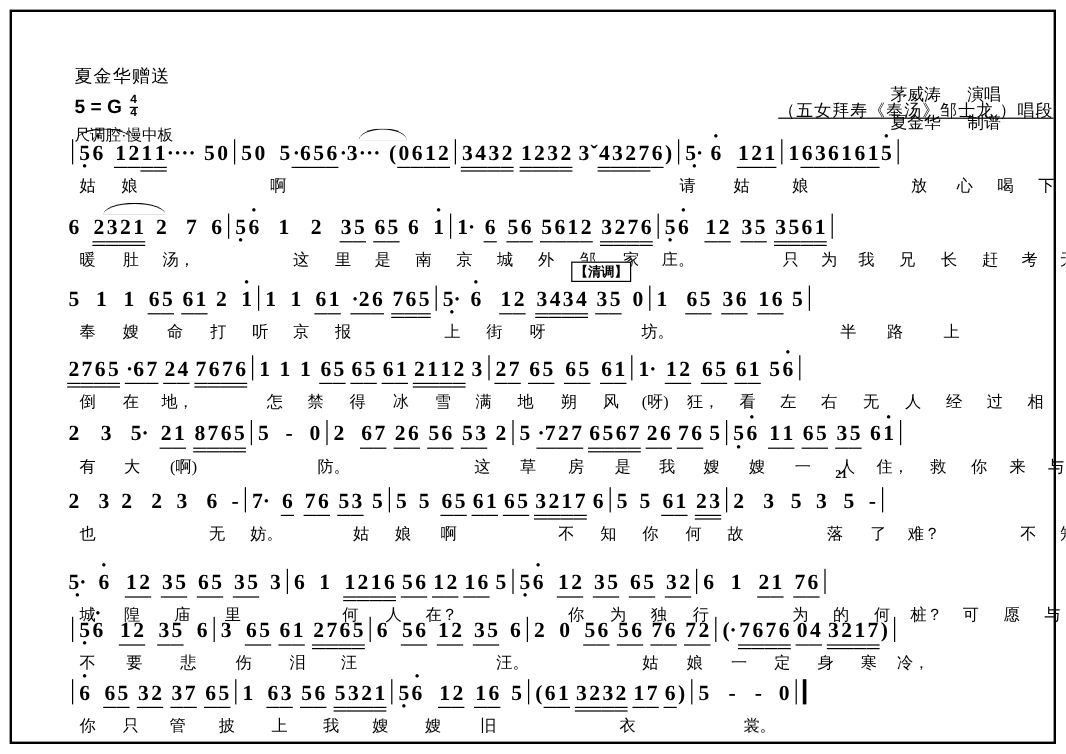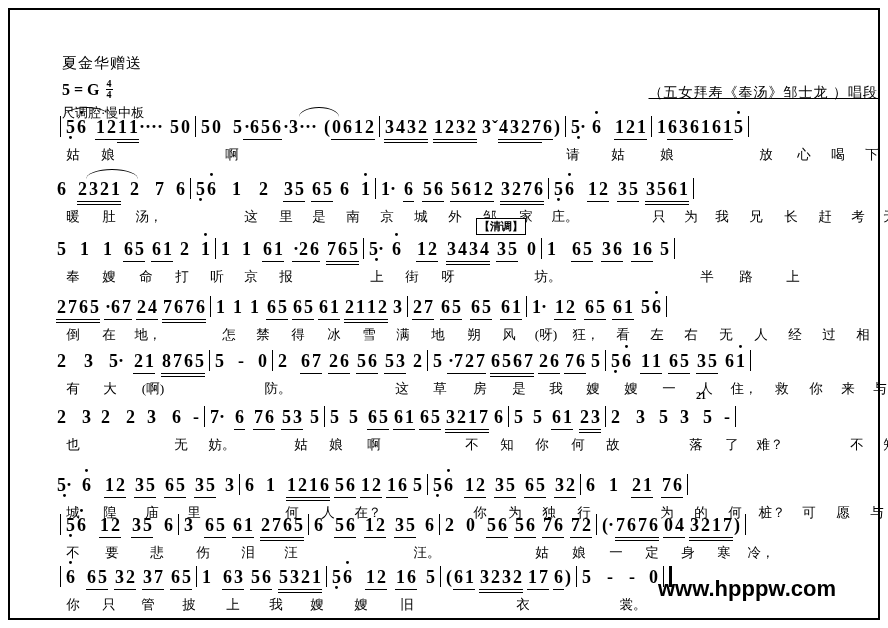--- a/index.html
+++ b/index.html
@@ -23,21 +23,21 @@
     box-sizing:border-box;
   }
   .inner{
     position:absolute;
     left:0;top:0;right:0;bottom:0;
   }
 
   
   .hdr-left{
     position:absolute;left:52px;top:44px;
-    font-family:Liberation Serif, serif;
+    font-family:Liberation Sans, sans-serif;
   }
   .hdr-left .donor{
     font-size:15px;letter-spacing:1px;
   }
   .hdr-left .keyline{
     margin-top:6px;font-size:16px;font-weight:bold;
     display:flex;align-items:center;gap:2px;
   }
   .frac{
     display:inline-block;
@@ -203,20 +203,30 @@
           <span class="frac">
             <span class="num">4</span>
             <span class="den">4</span>
           </span>
         </div>
         <div class="mode">尺调腔·慢中板</div>
       </div>
 
       <div class="subtitle">（五女拜寿《奉汤》邹士龙 ）唱段</div>
 
+      <div class="hdr-right">
+        <div class="row">
+          <span class="nm">茅威涛</span>
+          <span>演唱</span>
+        </div>
+        <div class="row">
+          <span class="nm">夏金华</span>
+          <span>制谱</span>
+        </div>
+      </div>
 
       <div class="line" style="top:106px;">
         <div class="notes">
           <span class="seg"><span class="slur" style="left:8px;width:46px;"></span><span class="bar"></span><span class="note ol">5</span><span class="note oh">6</span><span class="sp" style="width:8px"></span><span class="note u1">1</span><span class="note u1">2</span><span class="note u2">1</span><span class="note u2">1</span><span class="dash">····</span><span class="sp" style="width:6px"></span><span class="note">5</span><span class="note">0</span><span class="bar"></span><span class="note">5</span><span class="note">0</span><span class="sp" style="width:10px"></span><span class="note">5</span><span class="slur" style="left:243px;width:40px;"></span><span class="note u1">·6</span><span class="note u1">5</span><span class="note u1">6</span><span class="note">·3</span><span class="dash">···</span><span class="sp" style="width:6px"></span><span class="note">(</span><span class="note u1">0</span><span class="note u1">6</span><span class="note u1">1</span><span class="note u1">2</span><span class="bar"></span><span class="note u2">3</span><span class="note u2">4</span><span class="note u2">3</span><span class="note u2">2</span><span class="sp" style="width:5px"></span><span class="note u2">1</span><span class="note u2">2</span><span class="note u2">3</span><span class="note u2">2</span><span class="sp" style="width:4px"></span><span class="note">3</span><span class="sup">ˇ</span><span class="note u2">4</span><span class="note u2">3</span><span class="note u2">2</span><span class="note u2">7</span><span class="note u1">6</span><span class="note">)</span><span class="bar"></span><span class="note ol">5·</span><span class="sp" style="width:4px"></span><span class="note oh">6</span><span class="sp" style="width:12px"></span><span class="note u1">1</span><span class="note u1">2</span><span class="note u1">1</span><span class="bar"></span><span class="note">1</span><span class="note u1">6</span><span class="note u1">3</span><span class="note u1">6</span><span class="note u1">1</span><span class="note u1">6</span><span class="note u1">1</span><span class="note oh">5</span><span class="bar"></span></span>
         </div>
         <div class="lyr">
           <span style="width:34px">姑</span><span style="width:36px">娘</span><span style="width:86px"></span><span style="width:40px">啊</span><span style="width:300px"></span><span style="width:42px">请</span><span style="width:48px">姑</span><span style="width:50px">娘</span><span style="width:52px"></span><span style="width:44px">放</span><span style="width:32px">心</span><span style="width:36px">喝</span><span style="width:32px">下</span>
         </div>
       </div>
 
@@ -285,17 +295,16 @@
 
       <div class="line" style="top:556px;">
         <div class="notes">
           <span class="seg"><span class="bar"></span><span class="note oh">6</span><span class="sp" style="width:10px"></span><span class="note u1">6</span><span class="note u1">5</span><span class="sp" style="width:6px"></span><span class="note u1">3</span><span class="note u1">2</span><span class="sp" style="width:6px"></span><span class="note u1">3</span><span class="note u1">7</span><span class="sp" style="width:6px"></span><span class="note u1">6</span><span class="note u1">5</span><span class="bar"></span><span class="note">1</span><span class="sp" style="width:10px"></span><span class="note u1">6</span><span class="note u1">3</span><span class="sp" style="width:6px"></span><span class="note u1">5</span><span class="note u1">6</span><span class="sp" style="width:6px"></span><span class="note u2">5</span><span class="note u2">3</span><span class="note u2">2</span><span class="note u2">1</span><span class="bar"></span><span class="note ol">5</span><span class="note oh">6</span><span class="sp" style="width:12px"></span><span class="note u1">1</span><span class="note u1">2</span><span class="sp" style="width:8px"></span><span class="note u1">1</span><span class="note u1">6</span><span class="sp" style="width:8px"></span><span class="note">5</span><span class="bar"></span><span class="note">(</span><span class="note u1">6</span><span class="note u1">1</span><span class="sp" style="width:4px"></span><span class="note u2">3</span><span class="note u2">2</span><span class="note u2">3</span><span class="note u2">2</span><span class="sp" style="width:4px"></span><span class="note u1">1</span><span class="note u1">7</span><span class="sp" style="width:4px"></span><span class="note u1">6</span><span class="note">)</span><span class="bar"></span><span class="note">5</span><span class="sp" style="width:14px"></span><span class="note">-</span><span class="sp" style="width:14px"></span><span class="note">-</span><span class="sp" style="width:12px"></span><span class="note">0</span><span class="dblbar"></span></span>
         </div>
         <div class="lyr">
           <span style="width:34px">你</span><span style="width:38px">只</span><span style="width:40px">管</span><span style="width:42px">披</span><span style="width:46px">上</span><span style="width:40px">我</span><span style="width:42px">嫂</span><span style="width:46px">嫂</span><span style="width:46px">旧</span><span style="width:70px"></span><span style="width:46px">衣</span><span style="width:64px"></span><span style="width:46px">裳。</span>
         </div>
       </div>
 
-      <div class="watermark">www.hpppw.com</div>
 
     </div>
   </div>
 </div>
 
 </body></html>

